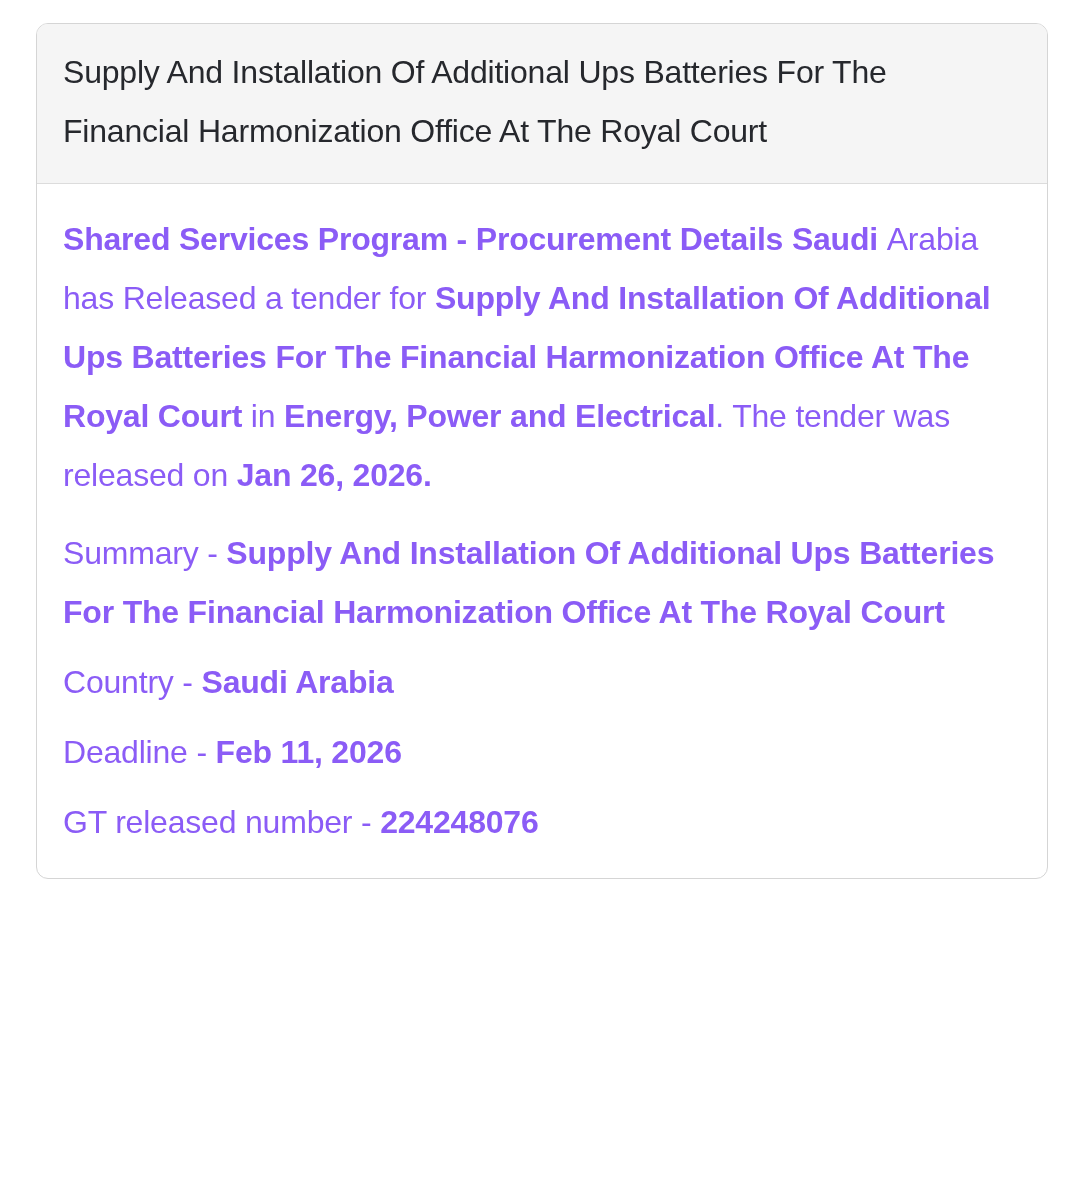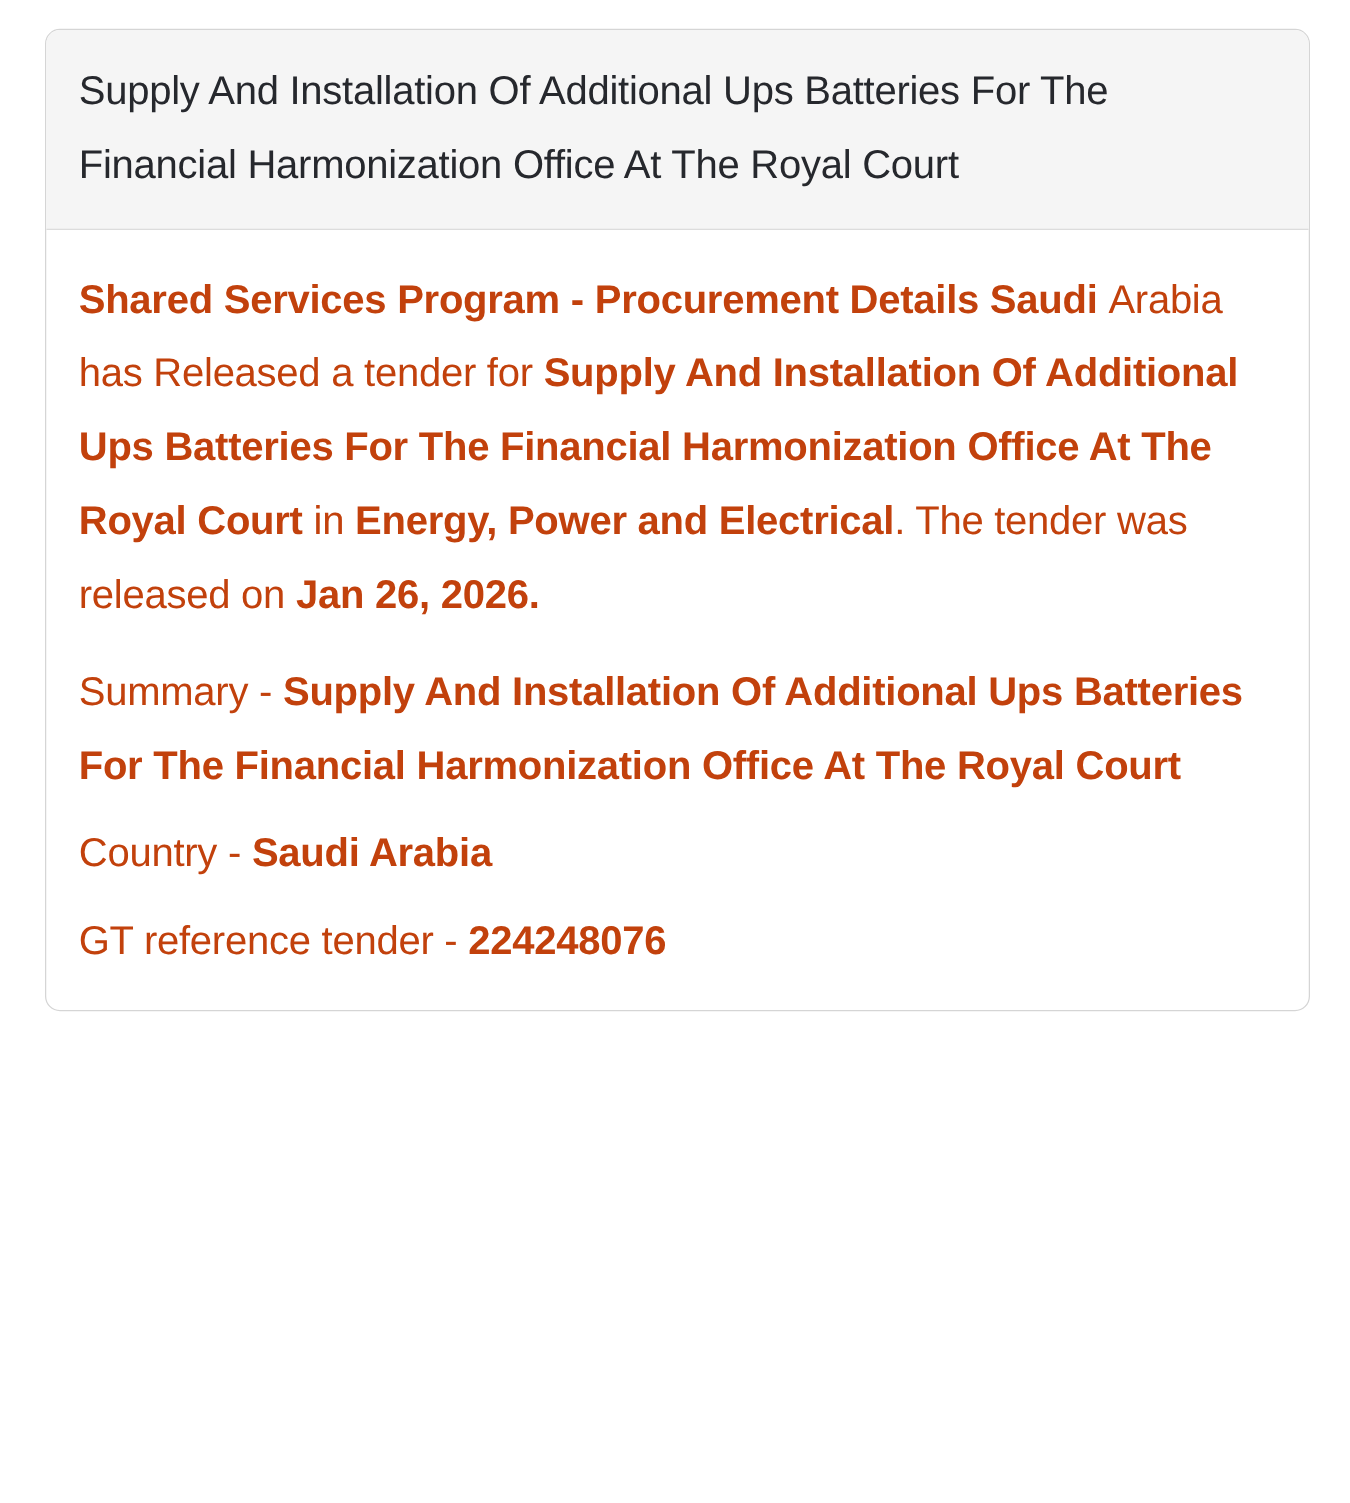--- a/index.html
+++ b/index.html
@@ -27,21 +27,21 @@
   .title {
     font-size: 32px;
     line-height: 59px;
     font-weight: 400;
     color: #26282d;
     letter-spacing: -0.2px;
   }
 
   .card-body {
     padding: 26px 40px 26px 26px;
-    color: #c2410c;
+    color: #8b5cf6;
   }
 
   .lead {
     font-size: 32px;
     line-height: 59px;
     letter-spacing: -0.2px;
     margin-bottom: 19px;
   }
 
   .detail-row {
@@ -69,21 +69,24 @@
       <p class="lead"><b>Shared Services Program - Procurement Details Saudi </b><span>Arabia has Released a tender for </span><b>Supply And Installation Of Additional Ups Batteries For The Financial Harmonization Office At The Royal Court</b><span> in </span><b>Energy, Power and Electrical</b><span>. The tender was released on </span><b>Jan 26, 2026.</b></p>
 
       <div class="detail-row">
         <span>Summary - </span><b>Supply And Installation Of Additional Ups Batteries For The Financial Harmonization Office At The Royal Court</b>
       </div>
 
       <div class="detail-row">
         <span>Country - </span><b>Saudi Arabia</b>
       </div>
 
+      <div class="detail-row">
+        <span>Deadline - </span><b>Feb 11, 2026</b>
+      </div>
 
       <div class="detail-row">
-        <span>GT reference tender - </span><b>224248076</b>
+        <span>GT released number - </span><b>224248076</b>
       </div>
 
 
     </div>
   </div>
 </div>
 
 </body></html>

